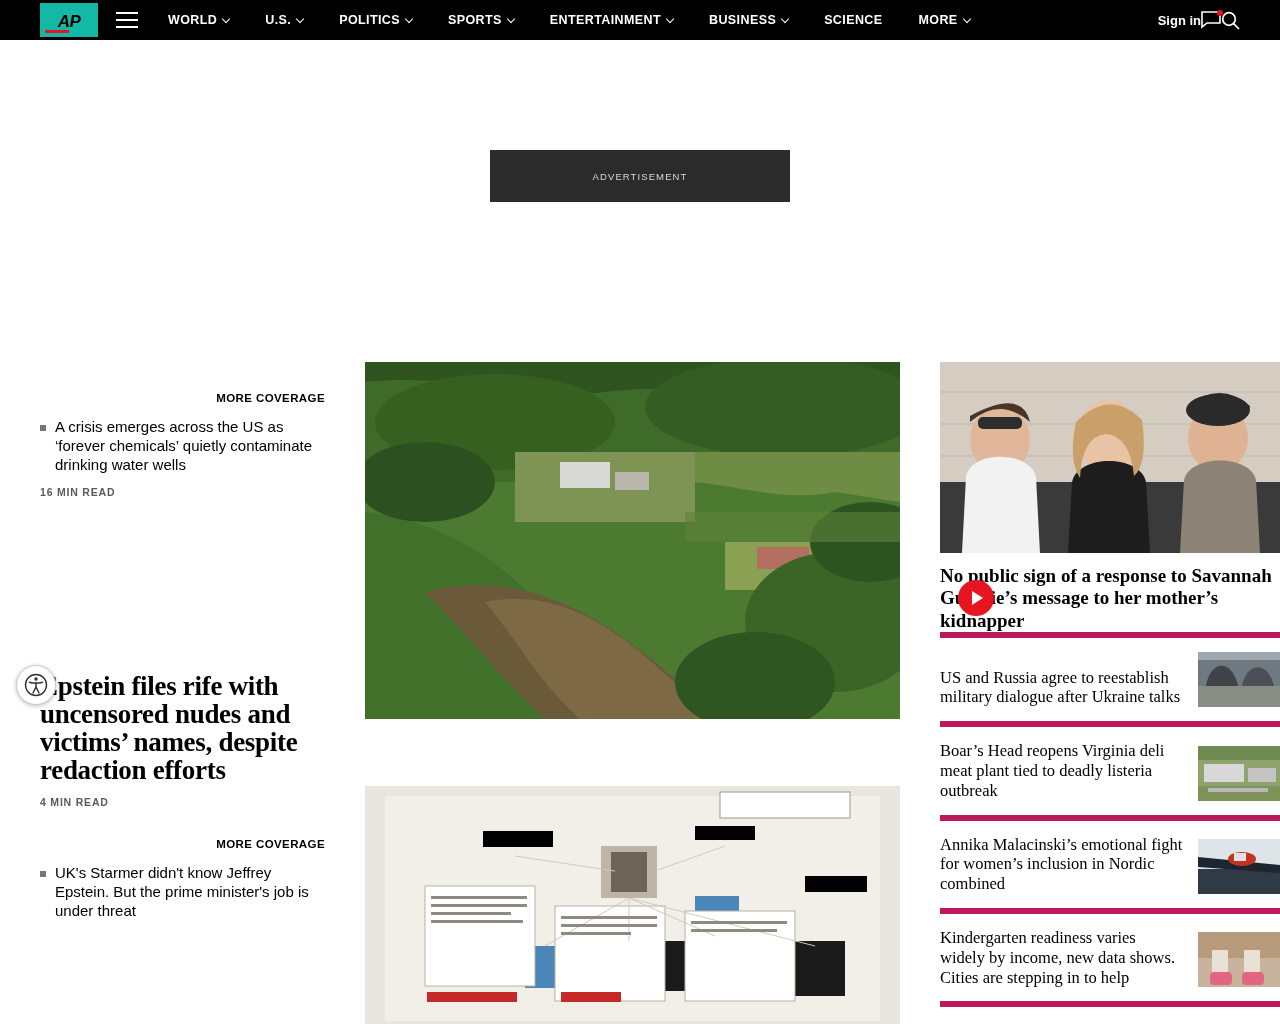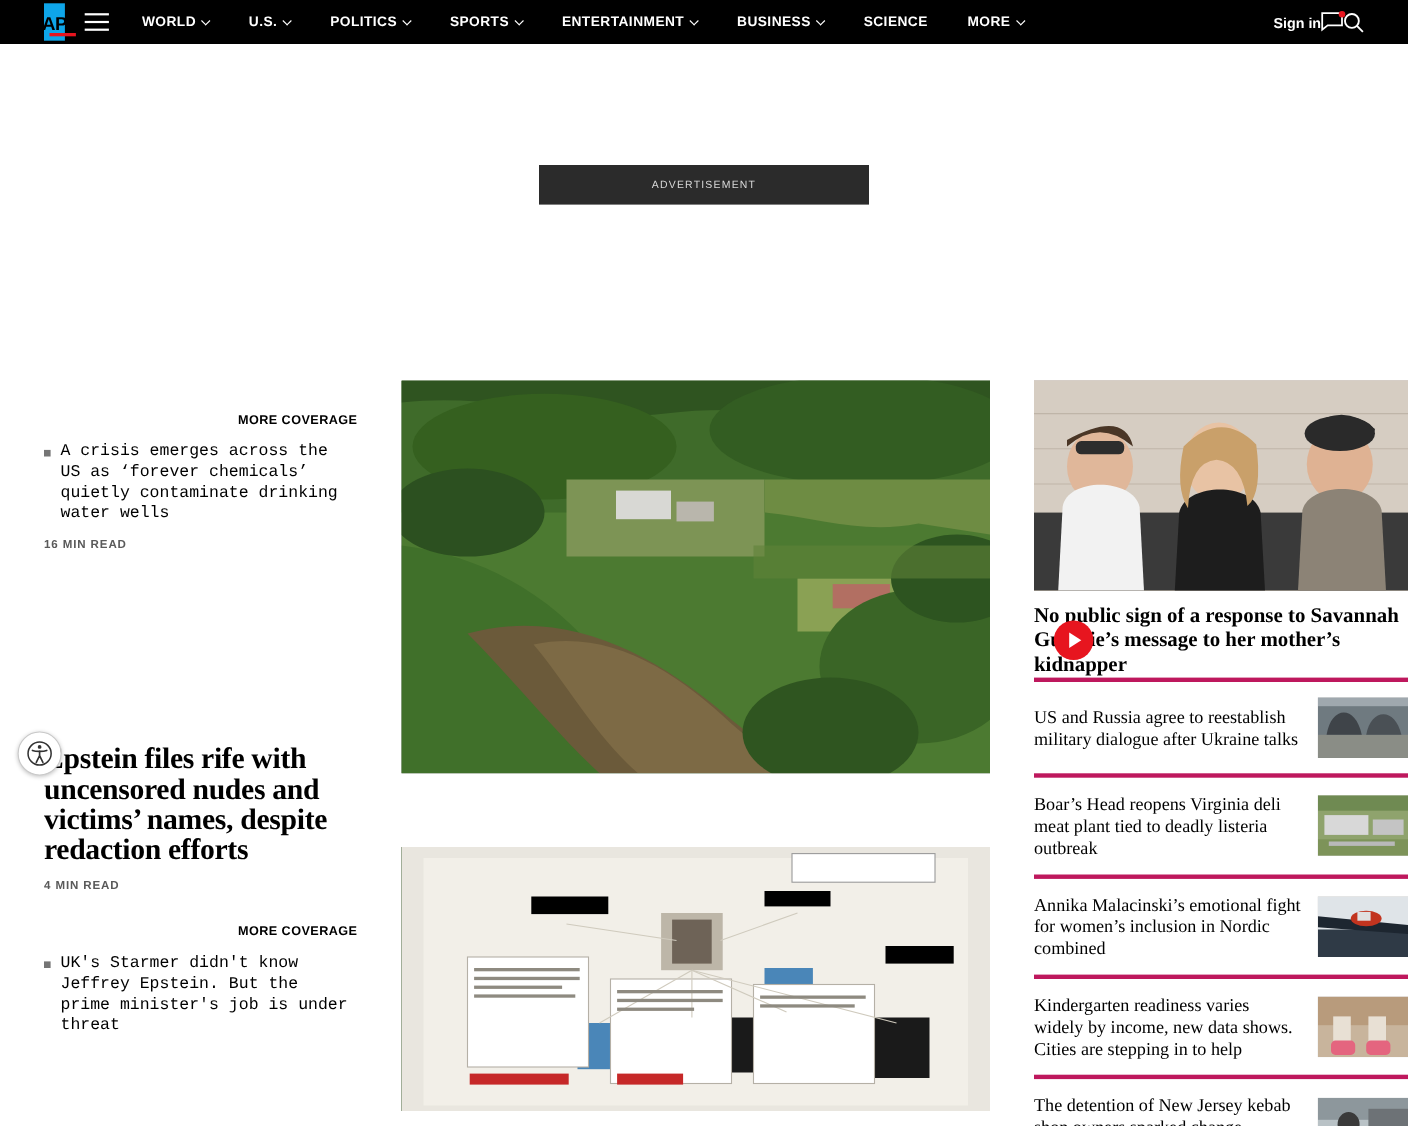--- a/index.html
+++ b/index.html
@@ -14,26 +14,27 @@
   .navbar {
     position: relative;
     height: 40px;
     background: #000000;
     display: flex;
     align-items: center;
     padding: 0 14px 0 0;
     color: #ffffff;
   }
   .ap-logo {
-    width: 19px; height: 34px;
-    background: #0ea5e9;
+    width: 58px; height: 34px;
+    background: #14b8a6;
     margin: 0 14px 0 40px;
     display: flex; align-items: center; justify-content: center;
     flex-direction: column;
     position: relative;
+    font-style: italic;
   }
   .ap-logo .ap-text {
     color: #000000;
     font-weight: bold;
     font-size: 17px;
     letter-spacing: -0.5px;
     line-height: 1;
     margin-top: 2px;
   }
   .ap-logo .ap-bar {
@@ -83,21 +84,21 @@
     background: #e7151f;
   }
 
   
   .ad-wrap {
     width: 100%;
     display: flex; justify-content: center;
     margin-top: 110px;
   }
   .ad-box {
-    width: 300px; height: 36px;
+    width: 300px; height: 52px;
     background: #2b2b2b;
     color: #d9d9d9;
     display: flex; align-items: center; justify-content: center;
     font-size: 9.5px;
     letter-spacing: 1.1px;
   }
 
   
   .main {
     display: grid;
@@ -130,21 +131,21 @@
     gap: 9px;
     margin-top: 14px;
   }
   .bullet {
     width: 6px; height: 6px;
     background: #757575;
     margin-top: 7px;
     flex: 0 0 auto;
   }
   .coverage-text {
-    font-family: Liberation Mono, monospace;
+    font-family: Liberation Sans, sans-serif;
     font-size: 15px;
     line-height: 1.25;
     color: #000;
     cursor: pointer;
   }
   .readtime {
     font-size: 10.5px;
     font-weight: bold;
     letter-spacing: 0.8px;
     color: #5a5a5a;
@@ -200,22 +201,22 @@
     font-family: "Liberation Serif", serif;
     font-weight: bold;
     font-size: 19px;
     line-height: 1.18;
     margin-top: 12px;
     cursor: pointer;
   }
   .news-item {
     display: flex;
     gap: 14px;
-    align-items: center;
-    border-top: 4px solid #be185d;
+    align-items: flex-end;
+    border-top: 6px solid #be185d;
     padding: 14px 0;
     cursor: pointer;
   }
   .news-item:first-of-type { margin-top: 16px; }
   .news-text {
     font-family: "Liberation Serif", serif;
     font-size: 16.5px;
     line-height: 1.2;
     flex: 1;
   }

